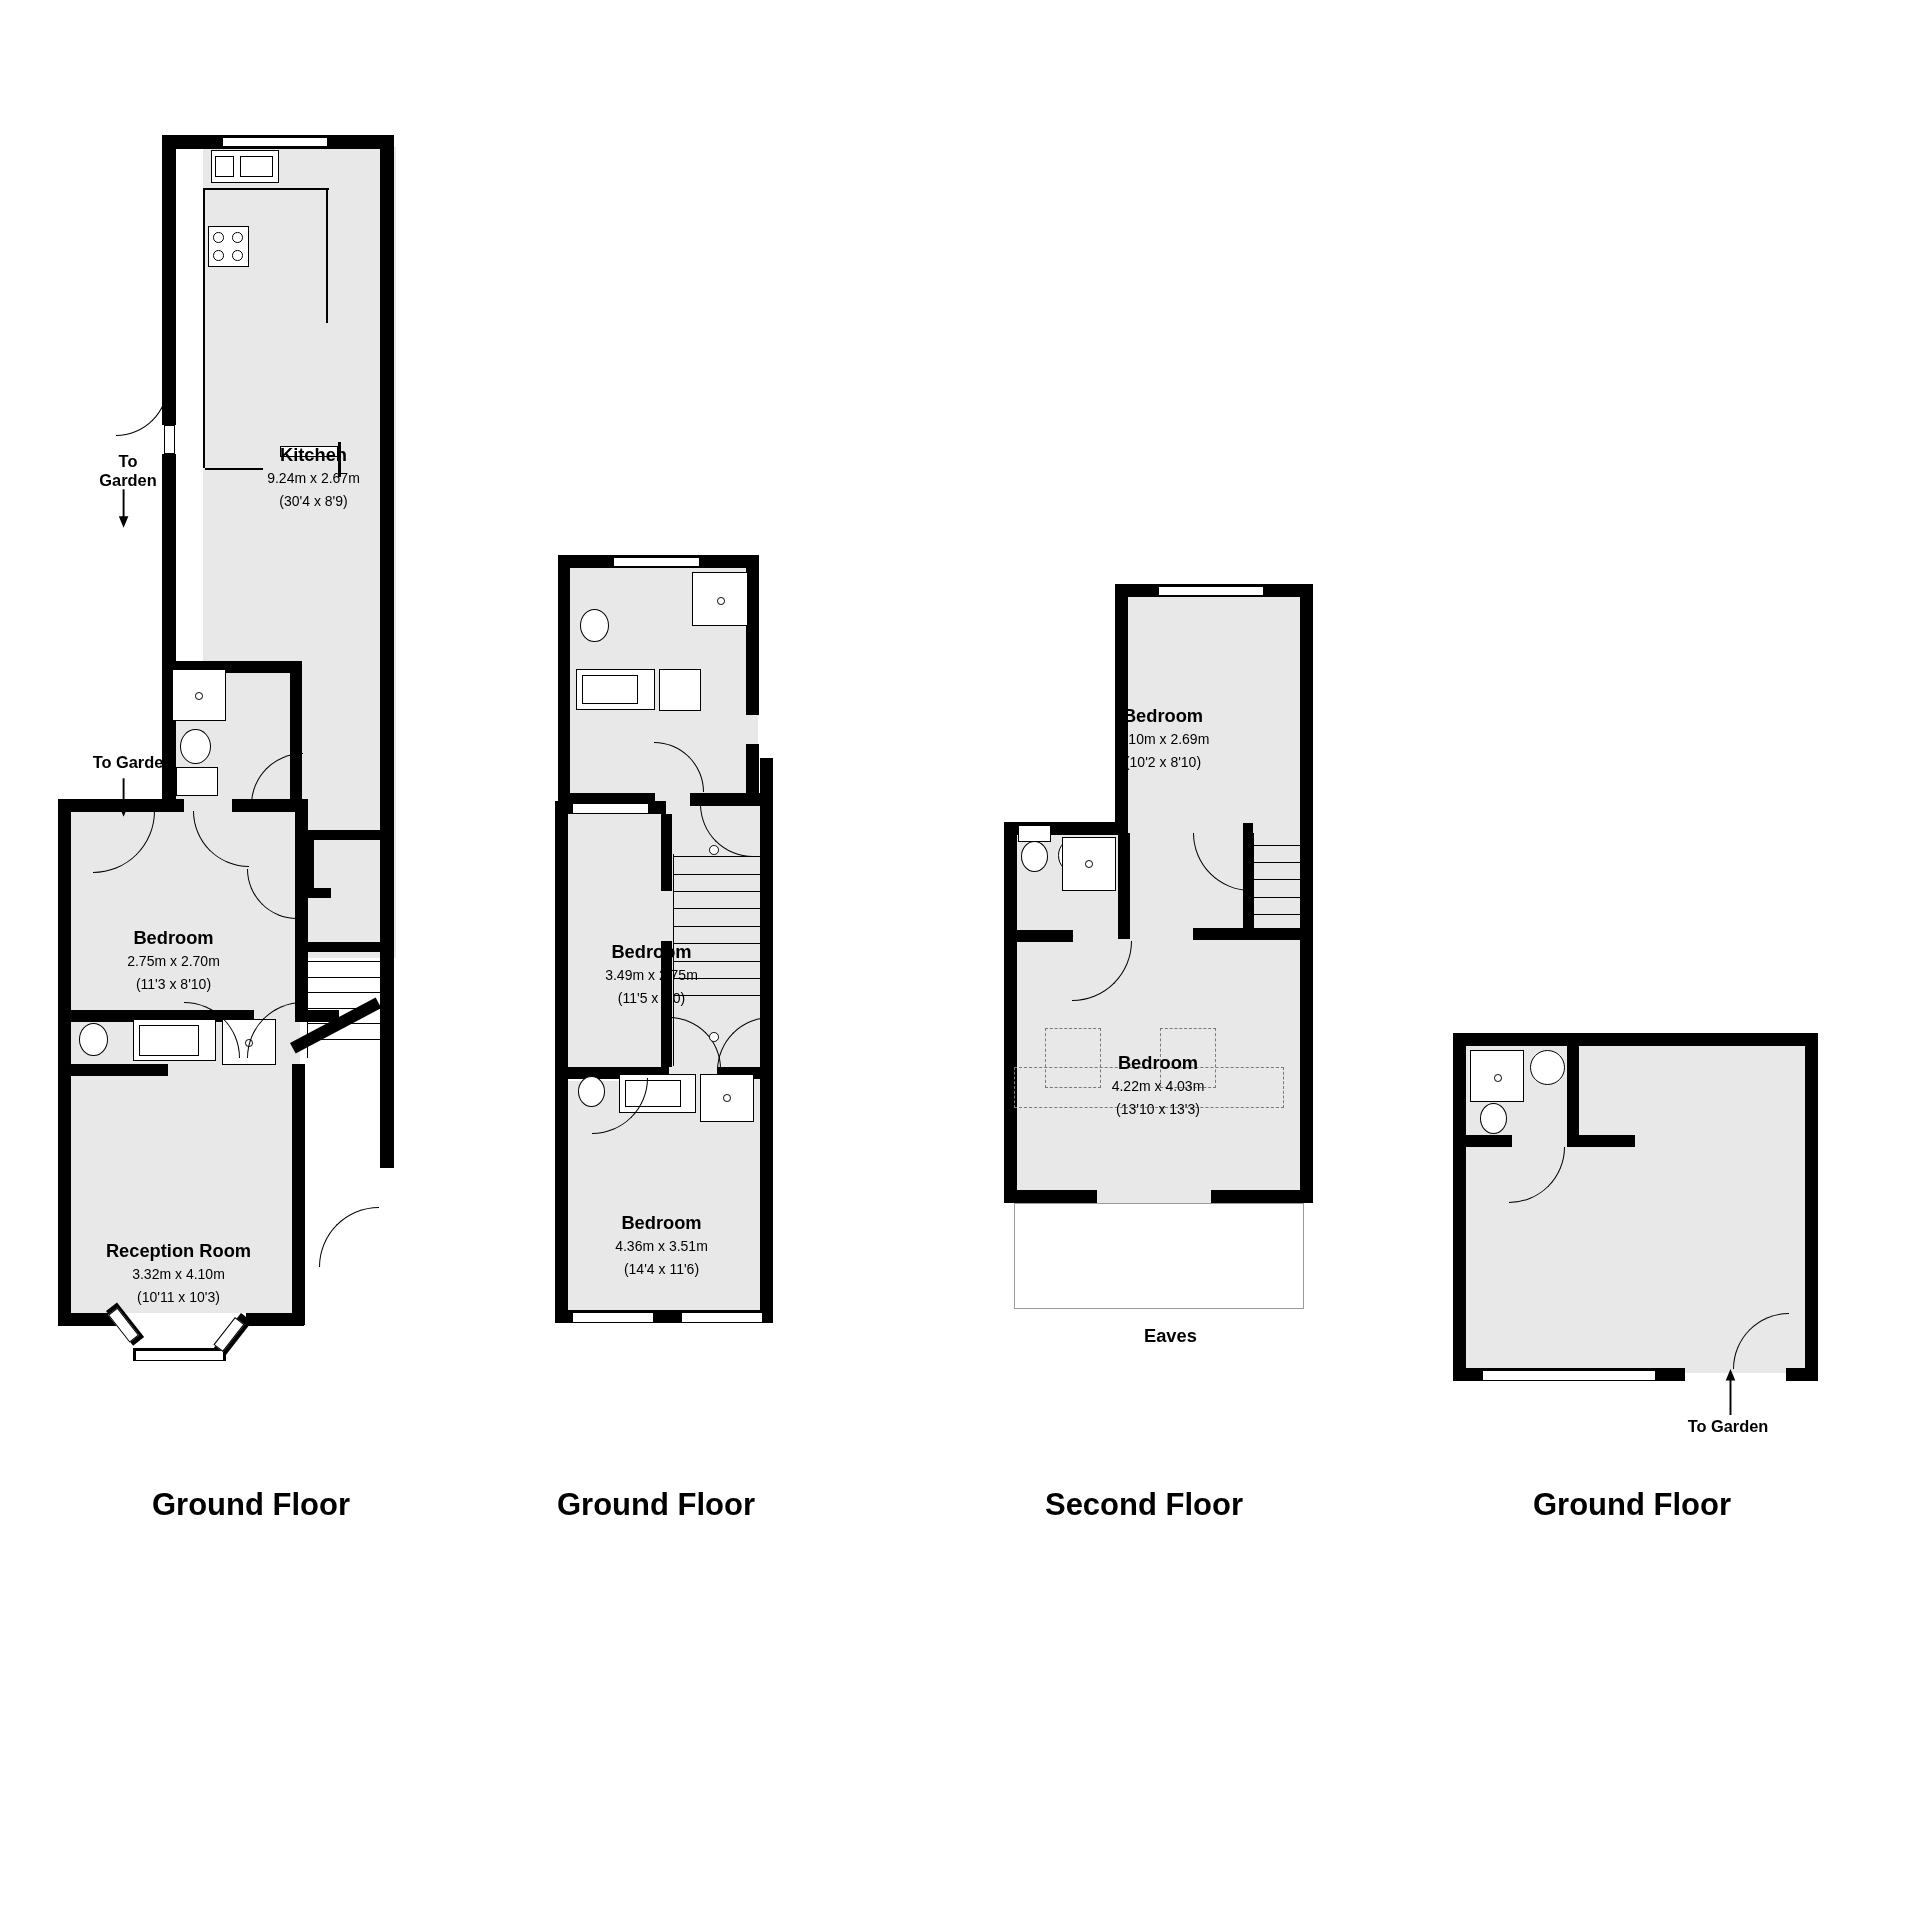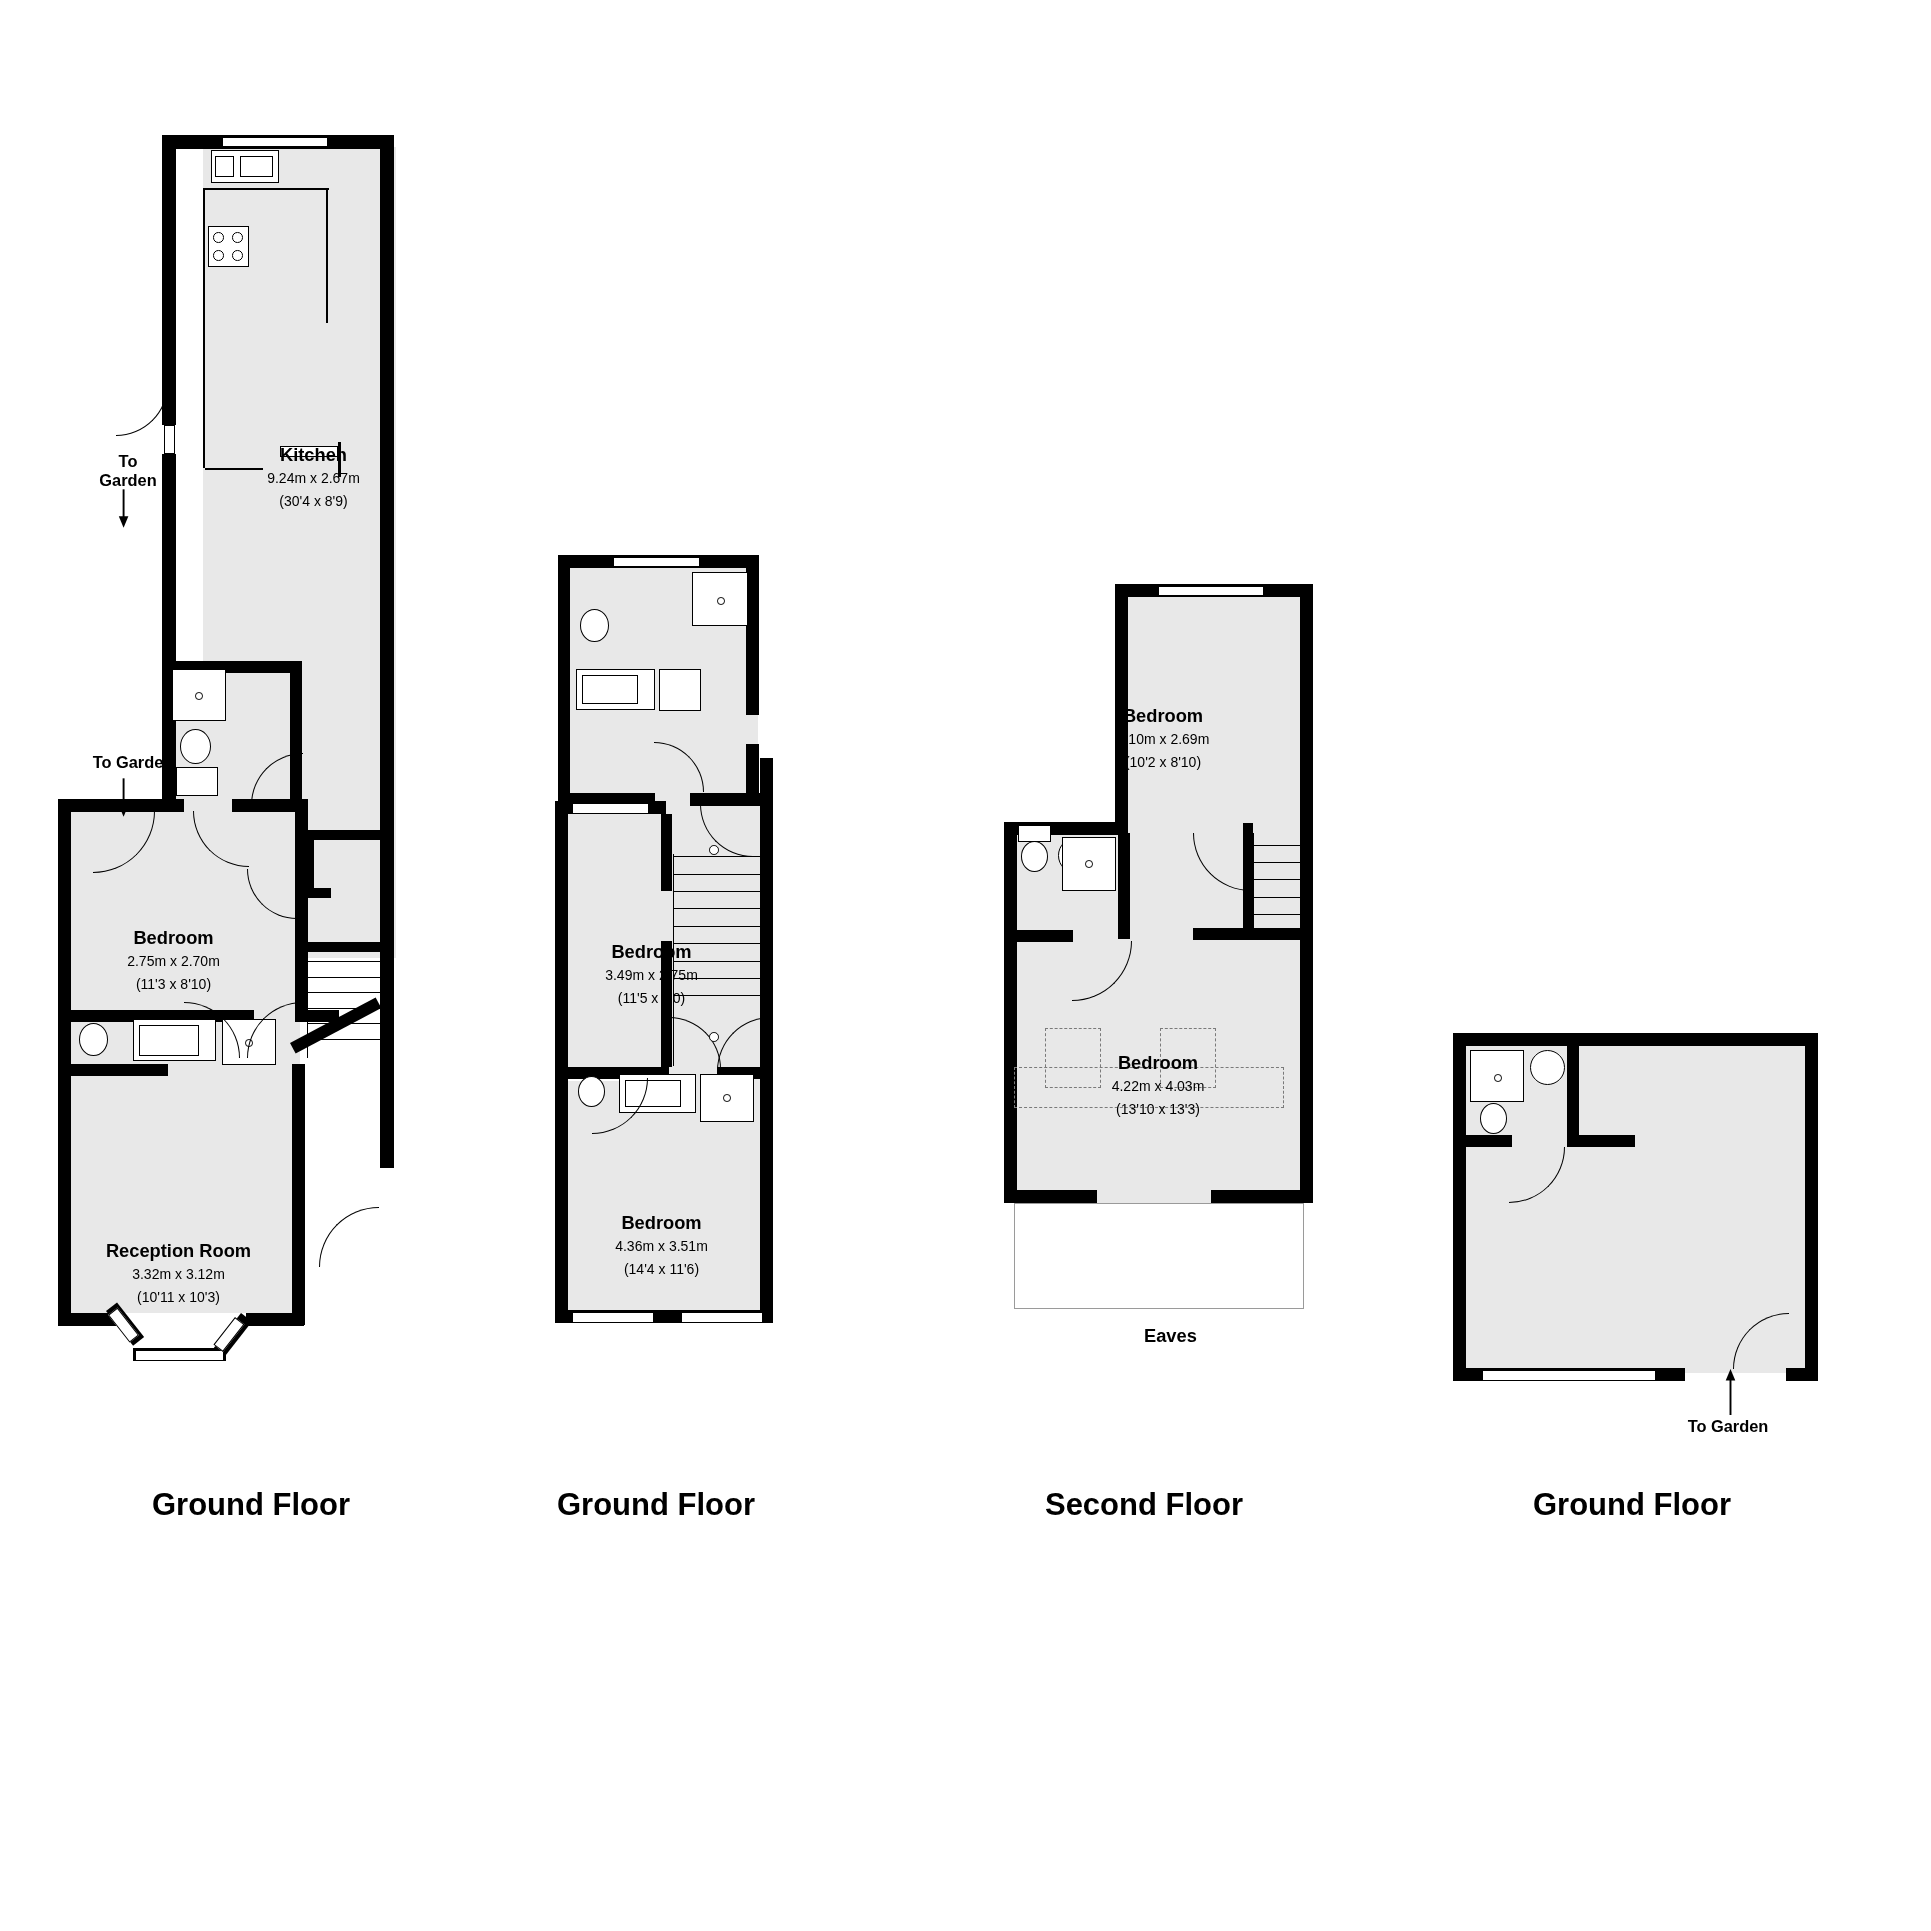--- a/index.html
+++ b/index.html
@@ -242,21 +242,21 @@
   </div>
 
   <div class="label" style="left:53px; top:927px; width:241px;">
     <span>Bedroom</span><br>
     <span class="dim">2.75m x 2.70m</span><br>
     <span class="dim">(11'3 x 8'10)</span>
   </div>
 
   <div class="label" style="left:48px; top:1240px; width:261px;">
     <span>Reception Room</span><br>
-    <span class="dim">3.32m x 3.12m</span><br>
+    <span class="dim">3.32m x 4.10m</span><br>
     <span class="dim">(10'11 x 10'3)</span>
   </div>
 
   <div class="floor-title" style="left:58px; top:1487px; width:386px;">Ground Floor</div>
 
   <div class="plan" style="left:555px; top:555px; width:386px; height:869px;">
 
     <div class="room-fill" style="left:14.5px; top:11.6px; width:188px; height:237px;"></div>
     <div class="room-fill" style="left:106px; top:246px; width:106px; height:280px;"></div>
     <div class="room-fill" style="left:9.7px; top:256px; width:106px; height:261px;"></div>

